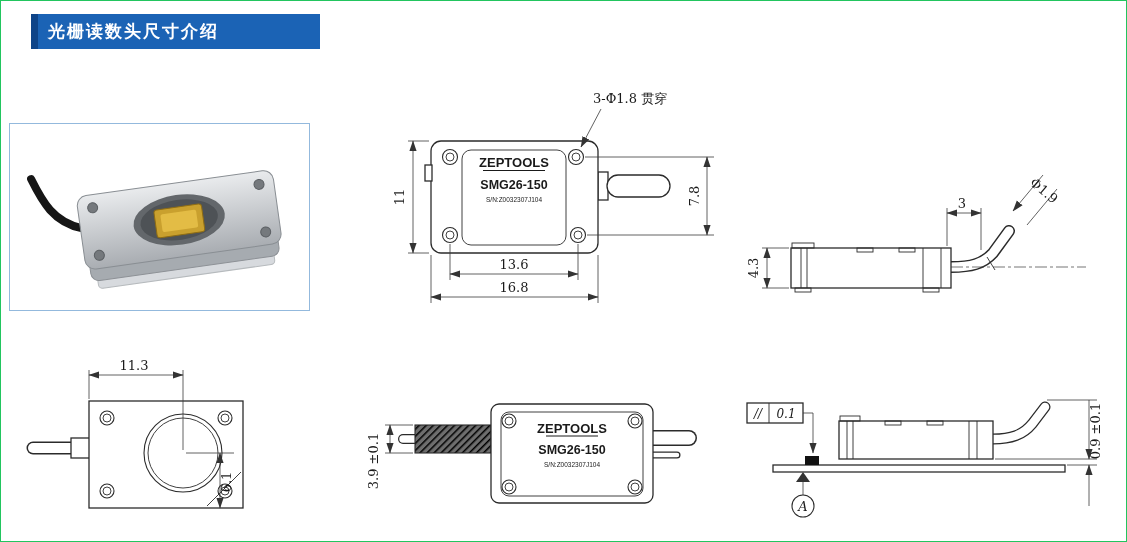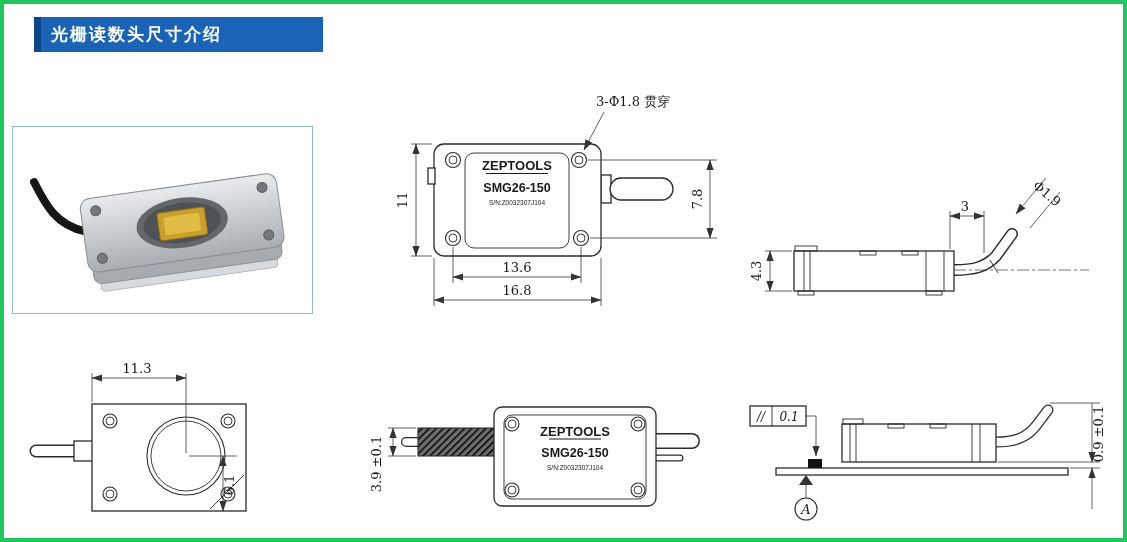--- a/index.html
+++ b/index.html
@@ -1,17 +1,17 @@
 <!DOCTYPE html>
 <html><head>
 <meta charset="utf-8">
 <style>
   html,body{margin:0;padding:0;background:#e8eef5;}
   .page{position:relative;width:1127px;height:542px;background:#ffffff;
-        border:4px solid #22c55e;box-sizing:border-box;overflow:hidden;
+        border:1px solid #22c55e;box-sizing:border-box;overflow:hidden;
         font-family:"DejaVu Sans", sans-serif;}
   .banner{position:absolute;left:30px;top:13px;width:289px;height:35px;
           background:#1b63b5;display:flex;align-items:center;box-sizing:border-box;
           padding-left:17px;}
   .banner-accent{position:absolute;left:0;top:0;width:7px;height:35px;background:#0e4488;}
   .banner-title{color:#ffffff;font-weight:bold;font-size:17px;letter-spacing:2px;
           font-family:"DejaVu Sans", sans-serif;}
   .photo-box{position:absolute;left:8px;top:122px;width:301px;height:188px;
           border:1px solid #93b9dd;box-sizing:border-box;background:#fff;}
   svg.draw{position:absolute;left:0;top:0;}

